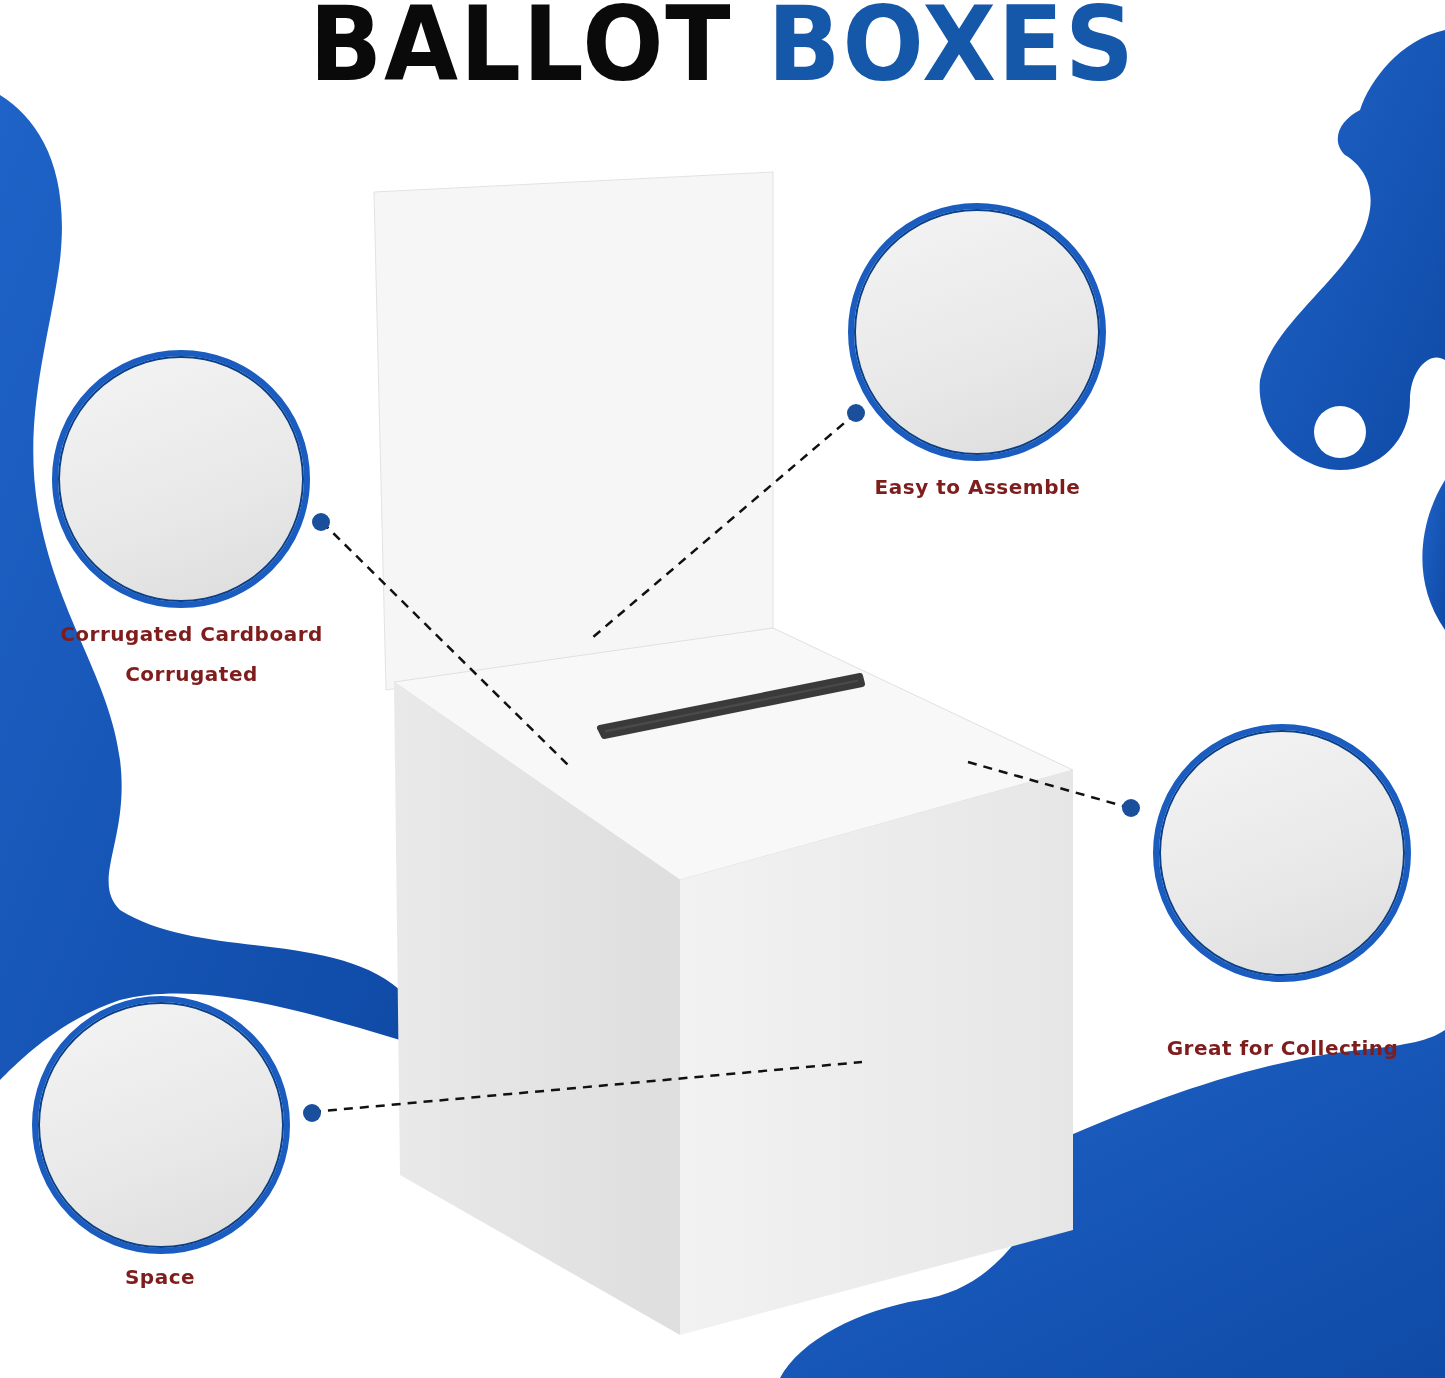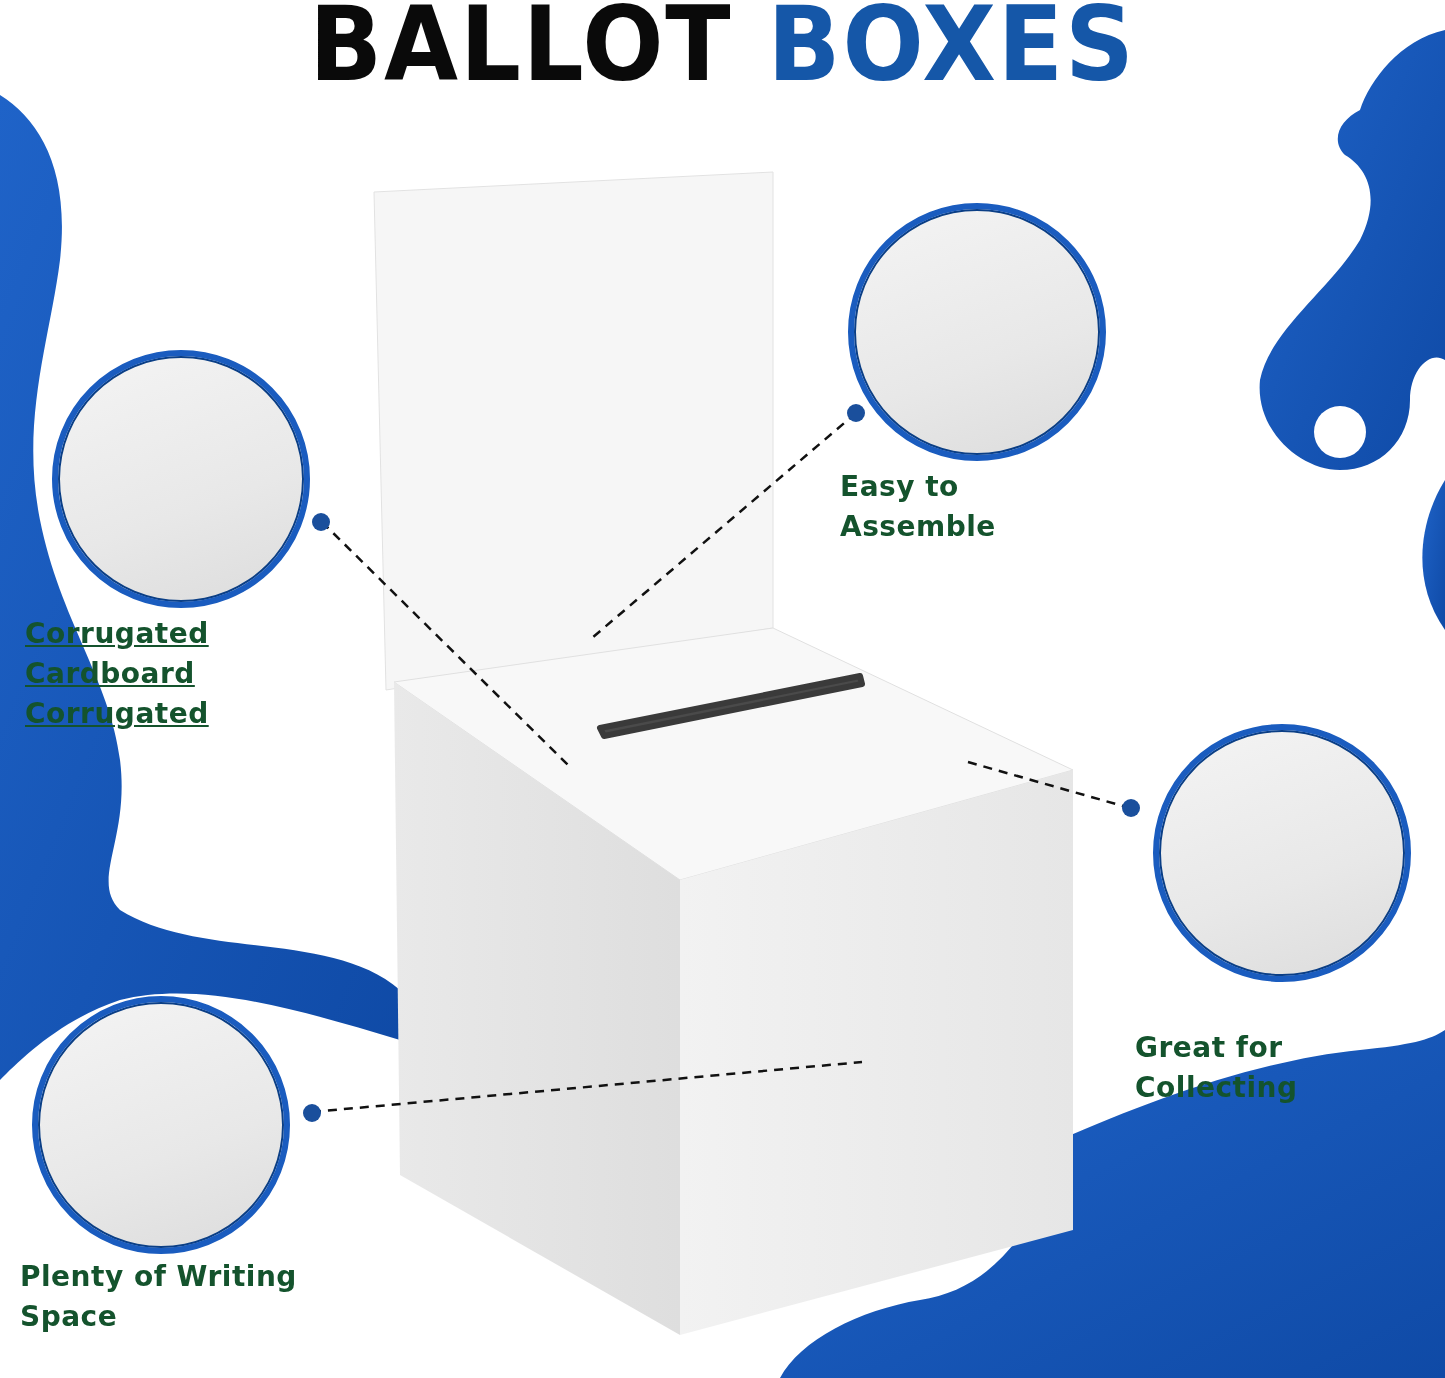--- a/index.html
+++ b/index.html
@@ -11,23 +11,23 @@
   .bg-svg { position: absolute; left: 0; top: 0; width: 1445px; height: 1378px; }
   .title {
     position: absolute; top: -8px; left: 0; width: 1445px; text-align: center;
     font-family: "DejaVu Sans", sans-serif; font-weight: bold;
     font-size: 104px; letter-spacing: 2px; line-height: 1.0;
     transform: scaleX(0.92); transform-origin: center top;
   }
   .title .w1 { color: #0a0a0a; }
   .title .w2 { color: #1557a8; }
   .callout {
-    position: absolute; 
+    position: absolute; text-align: center;
     font-family: "DejaVu Sans", sans-serif; font-weight: bold;
-    font-size: 28px; color: #14532d; line-height: 40px; letter-spacing: 0.5px;
+    font-size: 20px; color: #7f1d1d; line-height: 40px; letter-spacing: 0.5px;
   }
   .zoom-circle {
     position: absolute; border-radius: 50%; box-sizing: border-box;
     border: 6px solid #1a5cbf;
     background: linear-gradient(160deg, #f4f4f4 0%, #e8e8e8 60%, #dcdcdc 100%);
     overflow: hidden;
     box-shadow: inset 0 0 0 2px #0b3f86;
   }
   .dot { position: absolute; width: 18px; height: 18px; border-radius: 50%; background: #1a4f9c; }
 </style>
@@ -74,35 +74,34 @@
   </g>
 </svg>
 
 <div class="title">
   <span class="w1">BALLOT</span>
   <span class="w2">BOXES</span>
 </div>
 
 <div class="zoom-circle" style="left:52px; top:350px; width:258px; height:258px;"></div>
 <div class="dot" style="left:312px; top:513px;"></div>
-<div class="callout" style="left:25px; top:614px; width:345px;text-decoration:underline;">
+<div class="callout" style="left:19px; top:614px; width:345px;">
   <div>Corrugated Cardboard</div>
   <div>Corrugated</div>
 </div>
 
 <div class="zoom-circle" style="left:848px; top:203px; width:258px; height:258px;"></div>
 <div class="dot" style="left:847px; top:404px;"></div>
 <div class="callout" style="left:840px; top:467px; width:275px;">
   <div>Easy to Assemble</div>
 </div>
 
 <div class="zoom-circle" style="left:1153px; top:724px; width:258px; height:258px;"></div>
 <div class="dot" style="left:1122px; top:799px;"></div>
 <div class="callout" style="left:1135px; top:1028px; width:295px;">
   <div>Great for Collecting</div>
 </div>
 
 <div class="zoom-circle" style="left:32px; top:996px; width:258px; height:258px;"></div>
 <div class="dot" style="left:303px; top:1104px;"></div>
 <div class="callout" style="left:20px; top:1257px; width:280px;">
-  <div>Plenty of Writing</div>
   <div>Space</div>
 </div>
 
 </body></html>

